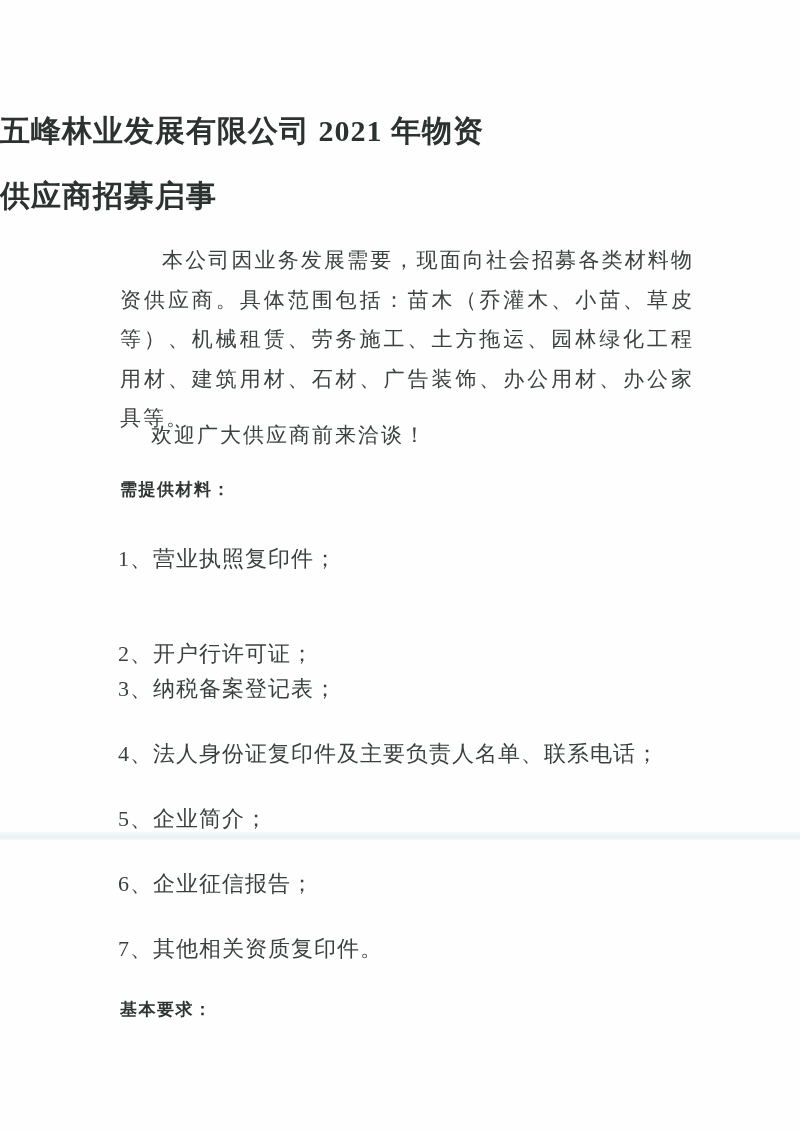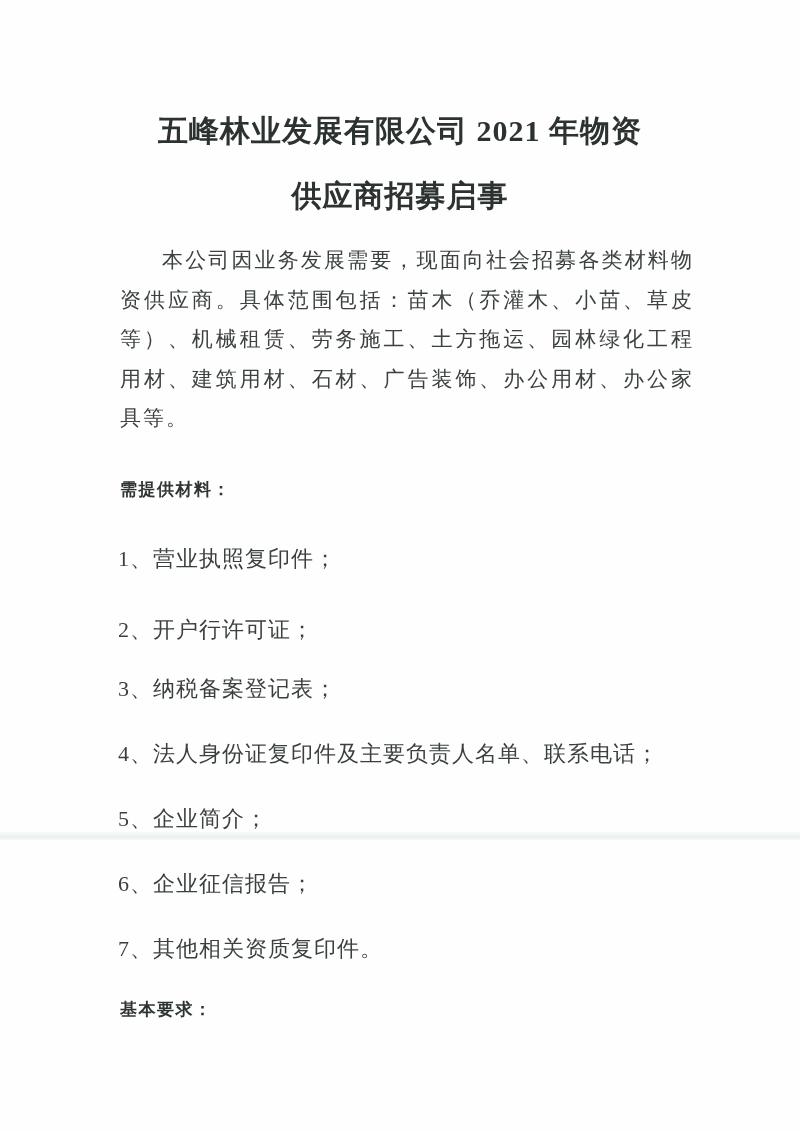--- a/index.html
+++ b/index.html
@@ -11,21 +11,20 @@
     overflow: hidden;
     font-family: "Liberation Serif", "DejaVu Serif", serif;
     color: #3a403e;
   }
   .title {
     position: absolute;
     top: 98px;
     left: 0;
     width: 800px;
     margin: 0;
-    text-align: center;
     font-size: 30px;
     font-weight: bold;
     line-height: 65px;
     letter-spacing: 1px;
     color: #2c3230;
     font-family: "Liberation Serif", "DejaVu Serif", serif;
   }
   .title .title-line { display: block; }
   .intro {
     position: absolute;
@@ -67,21 +66,21 @@
     position: absolute;
     left: 118px;
     margin: 0;
     font-size: 22px;
     line-height: 30px;
     letter-spacing: 1px;
     color: #3a403e;
     white-space: nowrap;
   }
   .item-1 { top: 544px; font-family: Liberation Serif, serif; }
-  .item-2 { top: 615px; }
+  .item-2 { top: 639px; }
   .item-3 { top: 674px; }
   .item-4 { top: 739px; }
   .item-5 { top: 804px; text-align: center; }
   .item-6 { top: 869px; }
   .item-7 { top: 934px; }
   .scan-band {
     position: absolute;
     top: 832px;
     left: 0;
     width: 800px;
@@ -95,20 +94,21 @@
 
 <div class="page">
 
   <h1 class="title">
     <span class="title-line">五峰林业发展有限公司 2021 年物资</span>
     <span class="title-line">供应商招募启事</span>
   </h1>
 
   <p class="intro">本公司因业务发展需要，现面向社会招募各类材料物资供应商。具体范围包括：苗木（乔灌木、小苗、草皮等）、机械租赁、劳务施工、土方拖运、园林绿化工程用材、建筑用材、石材、广告装饰、办公用材、办公家具等。</p>
 
+  <p class="welcome">欢迎广大供应商前来洽谈！</p>
 
   <h2 class="heading materials">需提供材料：</h2>
 
   <div class="item item-1">1、营业执照复印件；</div>
   <div class="item item-2">2、开户行许可证；</div>
   <div class="item item-3">3、纳税备案登记表；</div>
   <div class="item item-4">4、法人身份证复印件及主要负责人名单、联系电话；</div>
   <div class="item item-5">5、企业简介；</div>
   <div class="item item-6">6、企业征信报告；</div>
   <div class="item item-7">7、其他相关资质复印件。</div>

